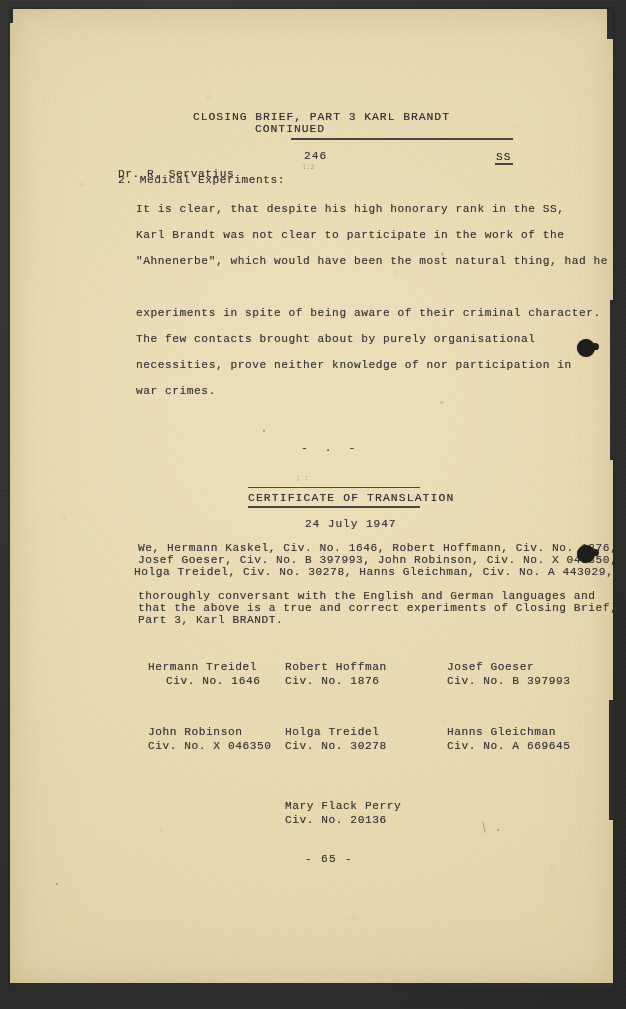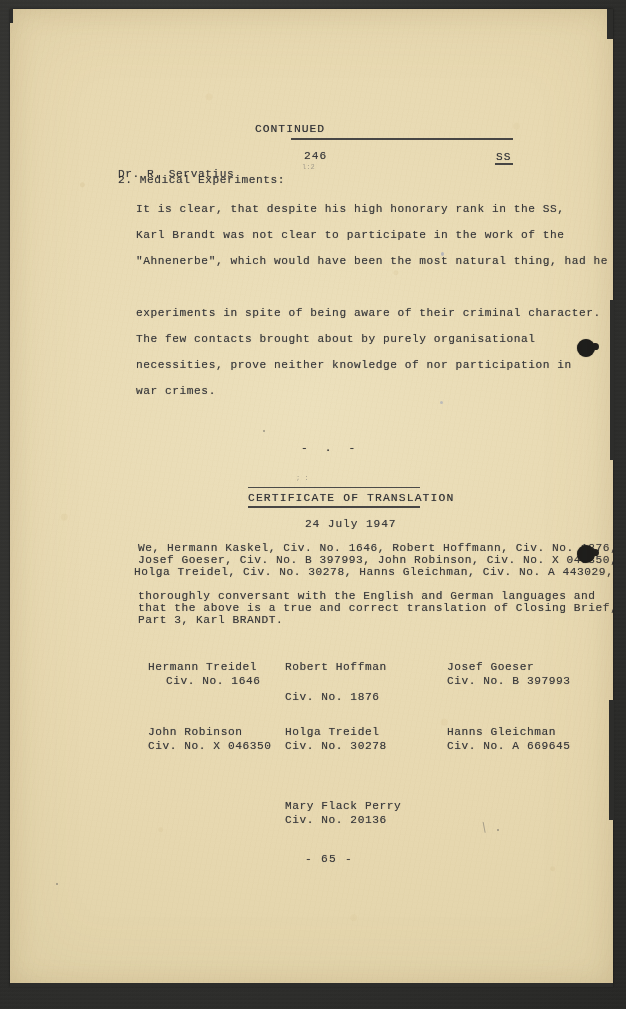--- a/index.html
+++ b/index.html
@@ -133,20 +133,21 @@
 </head>
 <body>
 
 <div id="screen">
 
   <div id="backdrop"></div>
 
   <div id="page">
     <div id="grain"></div>
 
+    <div class="tx strong" style="left:183px; top:101px; font-size:11.4px; letter-spacing:.95px;">CLOSING BRIEF, PART 3 KARL BRANDT</div>
 
     <div class="tx strong" style="left:245px; top:113px; font-size:11.4px; letter-spacing:.95px;">CONTINUED</div>
 
     <div class="ul" style="left:281px; top:129px; width:222px; height:1.6px;"></div>
 
     <div class="tx" style="left:108px; top:158px;">Dr. R. Servatius</div>
 
     <div class="tx" style="left:294px; top:140px; letter-spacing:1px;">246</div>
 
     <div class="smudge" style="left:292px; top:154px;">l:2</div>
@@ -169,28 +170,28 @@
     <div class="ol" style="left:238px; top:478px; width:172px; height:1.4px;"></div>
     <div class="tx strong" style="left:238px; top:482px; font-size:11.4px; letter-spacing:1.1px;">CERTIFICATE OF TRANSLATION</div>
     <div class="ul" style="left:238px; top:497px; width:172px; height:1.7px;"></div>
 
     <div class="tx" style="left:295px; top:508px; letter-spacing:.9px;">24 July 1947</div>
 
     <div class="tx" style="left:128px; top:532px;">We, Hermann Kaskel, Civ. No. 1646, Robert Hoffmann, Civ. No. 1876,</div>
     <div class="tx" style="left:128px; top:544px;">Josef Goeser, Civ. No. B 397993, John Robinson, Civ. No. X 046350,</div>
     <div class="tx" style="left:124px; top:556px;">Holga Treidel, Civ. No. 30278, Hanns Gleichman, Civ. No. A 443029,</div>
     <div class="tx" style="left:128px; top:580px;">thoroughly conversant with the English and German languages and</div>
-    <div class="tx" style="left:128px; top:592px;">that the above is a true and correct translation of Closing Brief,</div>
+    <div class="tx" style="left:128px; top:592px;">that the above is a true and correct experiments of Closing Brief,</div>
     <div class="tx" style="left:128px; top:604px;">Part 3, Karl BRANDT.</div>
 
     <div class="tx" style="left:138px; top:651px;">Hermann Treidel</div>
     <div class="tx" style="left:156px; top:665px;">Civ. No. 1646</div>
 
     <div class="tx" style="left:275px; top:651px;">Robert Hoffman</div>
-    <div class="tx" style="left:275px; top:665px;margin-top:16px;">Civ. No. 1876</div>
+    <div class="tx" style="left:275px; top:665px;">Civ. No. 1876</div>
 
     <div class="tx" style="left:437px; top:651px;">Josef Goeser</div>
     <div class="tx" style="left:437px; top:665px;">Civ. No. B 397993</div>
 
     <div class="tx" style="left:138px; top:716px;">John Robinson</div>
     <div class="tx" style="left:138px; top:730px;">Civ. No. X 046350</div>
 
     <div class="tx" style="left:275px; top:716px;">Holga Treidel</div>
     <div class="tx" style="left:275px; top:730px;">Civ. No. 30278</div>
 

